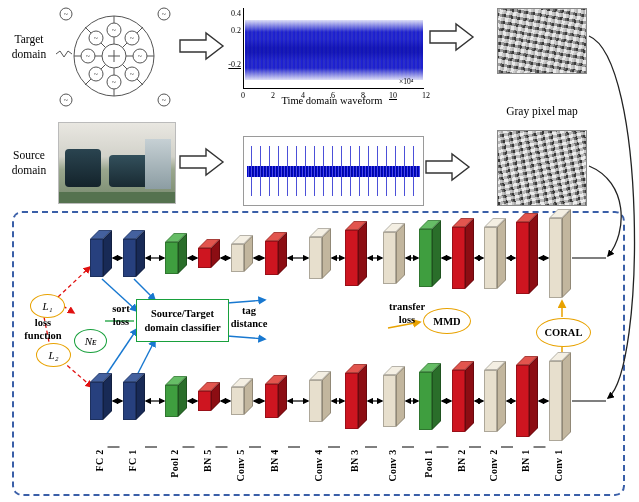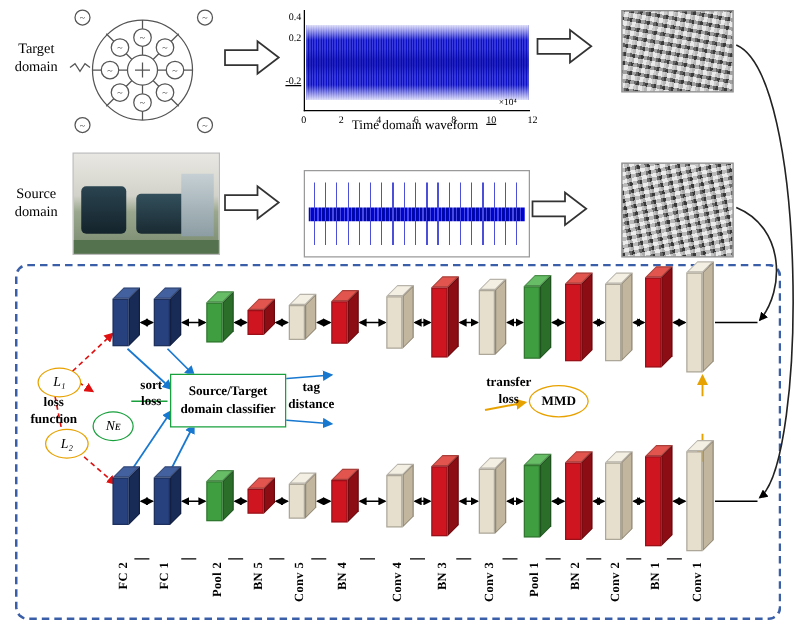--- a/index.html
+++ b/index.html
@@ -147,20 +147,21 @@
   <div class="xscale">×10⁴</div>
   <div class="xlabel">Time domain waveform</div>
 
   <div class="plot2">
     <div class="spikes2"></div>
     <div class="band2"></div>
   </div>
 
   <div class="graymap gm1"></div>
   <div class="graymap gm2"></div>
+  <div class="panel-label" style="left:486px;top:104px;width:112px;">Gray pixel map</div>
 
   <div class="bigbox"></div>
 
   <svg id="overlay" width="639" height="502">
     <defs>
       <marker id="mK" viewBox="0 0 10 10" refX="8" refY="5" markerWidth="5.5" markerHeight="5.5" orient="auto-start-reverse">
         <path d="M0 0L10 5L0 10z" fill="#000"></path>
         </marker>
       <marker id="mBl" viewBox="0 0 10 10" refX="8" refY="5" markerWidth="6" markerHeight="6" orient="auto-start-reverse">
         <path d="M0 0L10 5L0 10z" fill="#1878d0"></path>
@@ -260,20 +261,21 @@
   <div class="oval it green" style="left:74px;top:309px;width:31px;height:22px;margin-top:20px;">Nᴇ</div>
   <div class="note" style="left:104px;top:302px;width:34px;">sort
 loss</div>
   <div class="gbox" style="left:136px;top:299px;width:91px;height:41px;">Source/Target
 domain classifier</div>
   <div class="note" style="left:227px;top:304px;width:44px;">tag
 distance</div>
   <div class="note" style="left:386px;top:300px;width:42px;">transfer
 loss</div>
   <div class="oval bold" style="left:423px;top:308px;width:46px;height:24px;">MMD</div>
+  <div class="oval bold" style="left:536px;top:318px;width:53px;height:27px;">CORAL</div>
 
 <div class="blk t-fc" style="left: 90px; top: 239px; --h: 38px;">
       <span class="tf"></span>
       <span class="sf"></span>
       <span class="ff"></span>
     </div>
     <div class="blk t-fc" style="left: 90px; top: 382px; --h: 38px;">
       <span class="tf"></span>
       <span class="sf"></span>
       <span class="ff"></span>

